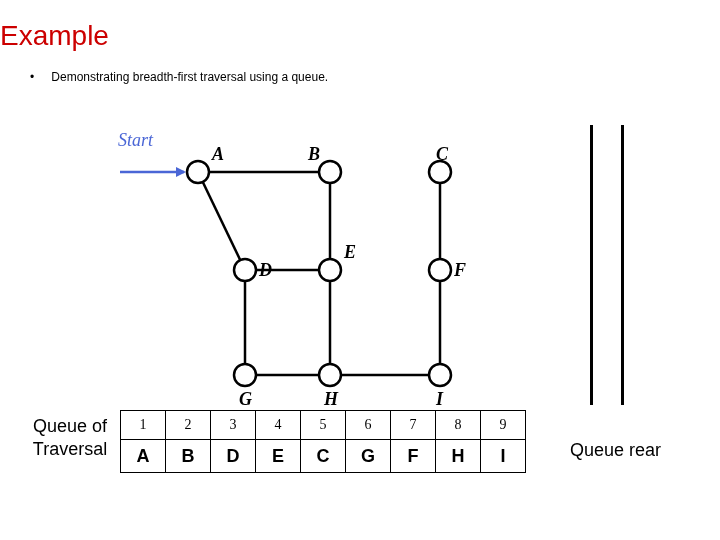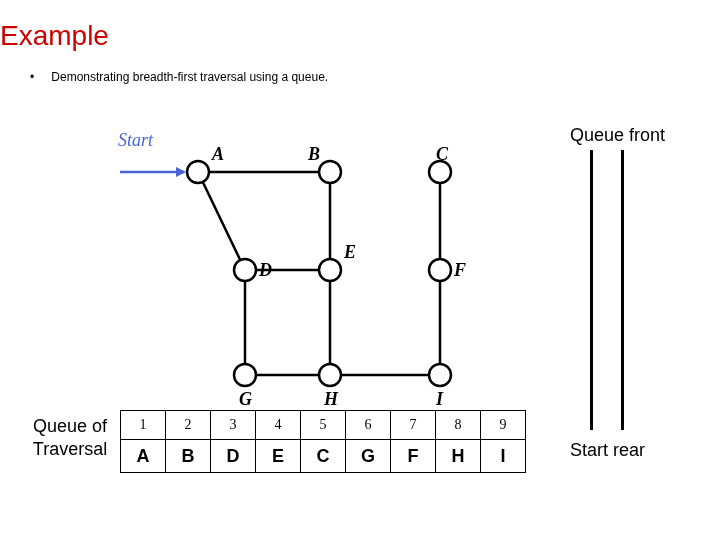--- a/index.html
+++ b/index.html
@@ -111,24 +111,23 @@
       <div class="node-label" style="left: 224px; top: 112px;">E</div>
       <div class="node-label" style="left: 334px; top: 130px;">F</div>
       <div class="node-label" style="left: 119px; top: 259px;">G</div>
       <div class="node-label" style="left: 204px; top: 259px;">H</div>
       <div class="node-label" style="left: 316px; top: 259px;">I</div>
     </div>
   <div class="start-label" style="left:-2px; top:0;">Start</div>
 </div>
 
 <div class="queue-area">
-  <div class="queue-front">Queue front</div>
   <div class="queue-box"></div>
 </div>
-<div class="queue-rear">Start rear</div>
+<div class="queue-rear">Queue rear</div>
 
 <div class="traversal-label">
   <span>Queue of</span><br>
   <span>Traversal</span>
 </div>
 
 <table class="traversal-table">
   <tbody>
       <tr class="idx" id="trav-idx">
         <td>1</td>

